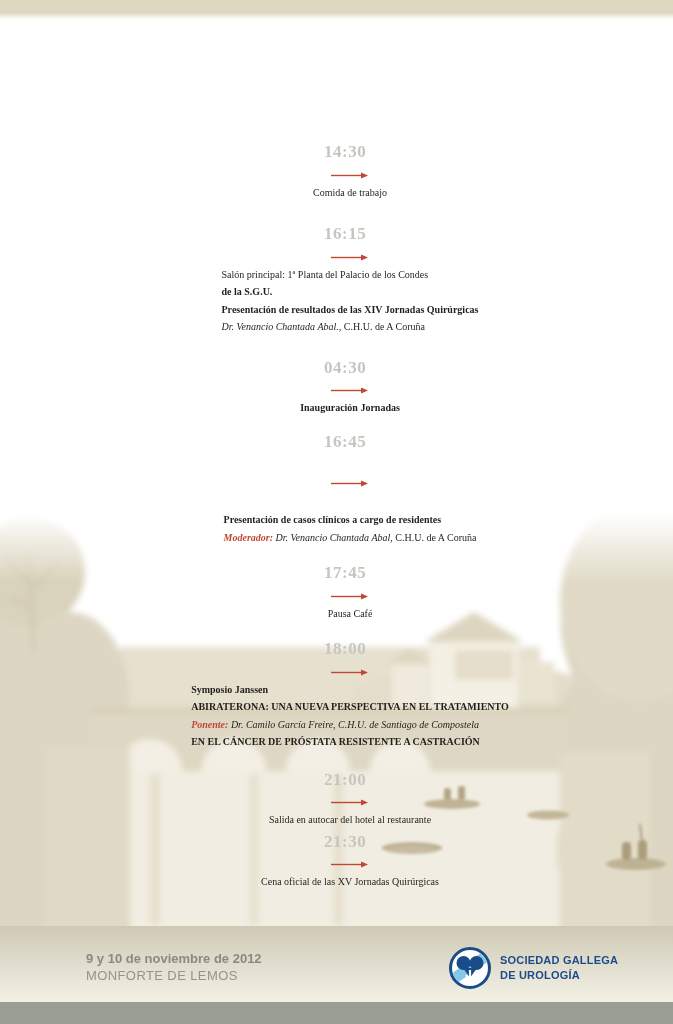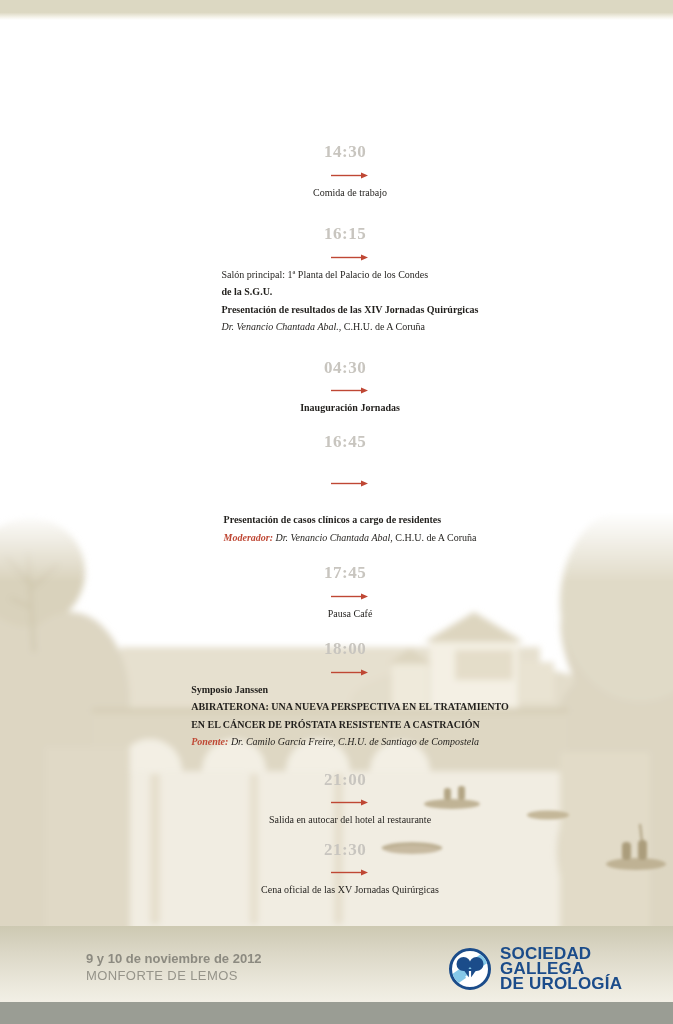--- a/index.html
+++ b/index.html
@@ -14,21 +14,21 @@
   }
   
   .schedule{position:absolute;top:143px;left:80px;width:540px;}
   .row{display:flex;align-items:center;flex-direction:column;}
   .row:nth-child(1){margin-bottom:24px;}
   .row:nth-child(2){margin-bottom:23px;}
   .row:nth-child(3){margin-bottom:16px;}
   .row:nth-child(4){margin-bottom:18px;gap:19px;}
   .row:nth-child(5){margin-bottom:18px;}
   .row:nth-child(6){margin-bottom:20px;}
-  .row:nth-child(7){margin-bottom:12px;}
+  .row:nth-child(7){margin-bottom:4px;}
   .time{
     width:52px;flex:none;font-weight:bold;font-size:17px;line-height:17.5px;
     color:#c8c5bf;letter-spacing:.5px;
   }
   .arrow{width:38px;flex:none;margin:0 5px 0 4px;padding-top:5px;}
   .txt{flex:1;max-width:450px;font-size:10px;line-height:17.5px;color:#211f1c;}
   .line{min-height:17.5px;}
   .seg-r{font-style:normal;font-weight:normal;}
   .seg-b{font-weight:bold;}
   .seg-i{font-style:italic;}
@@ -49,21 +49,21 @@
   .footer-left{
     position:absolute;left:86px;top:24px;
     font-family:"Liberation Sans",sans-serif;font-size:13px;line-height:17px;
   }
   .footer-date{font-weight:bold;color:#8c8a80;}
   .footer-location{color:#96948a;letter-spacing:.4px;}
   .logo{position:absolute;left:448px;top:20px;display:flex;align-items:center;}
   .logo-icon{width:44px;height:44px;flex:none;}
   .logo-text{
     margin-left:8px;font-family:"Liberation Sans",sans-serif;font-weight:bold;
-    font-size:17px;line-height:15px;color:#1b4c8a;letter-spacing:.2px;
+    font-size:11px;line-height:15px;color:#1b4c8a;letter-spacing:.2px;
   }
 </style>
 </head>
 <body>
 
 <div class="page">
 
   <div class="top-band"></div>
 
   <div class="photo">
@@ -187,22 +187,22 @@
       </div>
       <div class="row">
         <div class="time">18:00</div>
         <div class="arrow"><svg width="38" height="9" viewBox="0 0 38 9" xmlns="http://www.w3.org/2000/svg">
             <line x1="0" y1="4.5" x2="30" y2="4.5" stroke="#bf4734" stroke-width="1.4"></line>
             <path d="M30 1.6 L37 4.5 L30 7.4 Z" fill="#bf4734"></path>
           </svg></div>
         <div class="txt">
           <div class="line"><span class="seg-b">Symposio Janssen</span></div>
           <div class="line"><span class="seg-b">ABIRATERONA: UNA NUEVA PERSPECTIVA EN EL TRATAMIENTO</span></div>
+          <div class="line"><span class="seg-rl">Ponente:</span><span class="seg-i"> Dr. Camilo García Freire, C.H.U. de Santiago de Compostela</span></div>
           <div class="line"><span class="seg-b">EN EL CÁNCER DE PRÓSTATA RESISTENTE A CASTRACIÓN</span></div>
-          <div class="line"><span class="seg-rl">Ponente:</span><span class="seg-i"> Dr. Camilo García Freire, C.H.U. de Santiago de Compostela</span></div>
         </div>
       </div>
       <div class="row">
         <div class="time">21:00</div>
         <div class="arrow"><svg width="38" height="9" viewBox="0 0 38 9" xmlns="http://www.w3.org/2000/svg">
             <line x1="0" y1="4.5" x2="30" y2="4.5" stroke="#bf4734" stroke-width="1.4"></line>
             <path d="M30 1.6 L37 4.5 L30 7.4 Z" fill="#bf4734"></path>
           </svg></div>
         <div class="txt">
           <div class="line"><span class="seg-r">Salida en autocar del hotel al restaurante</span></div>

